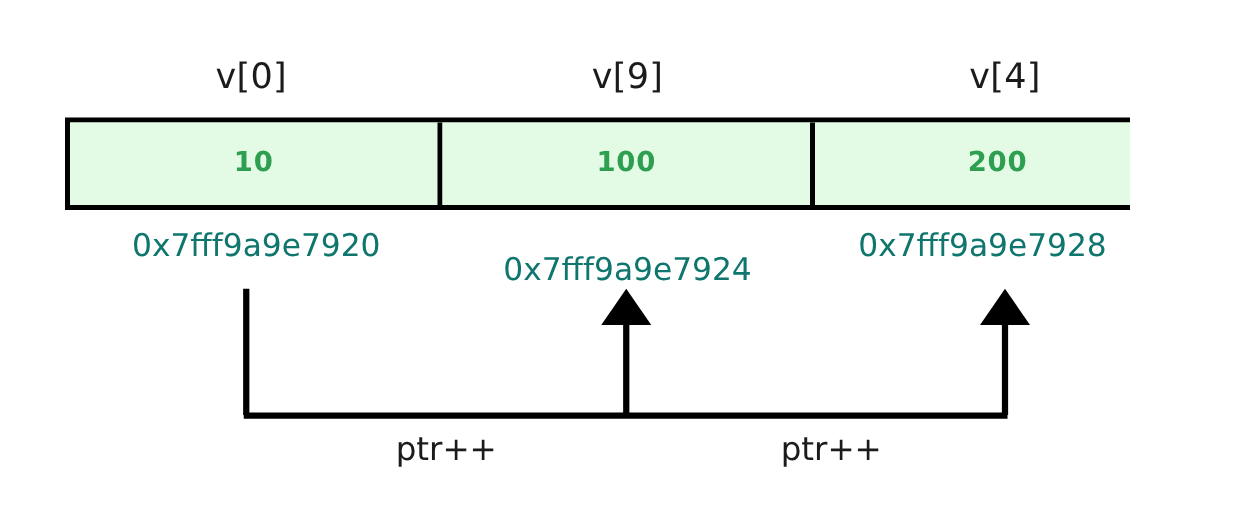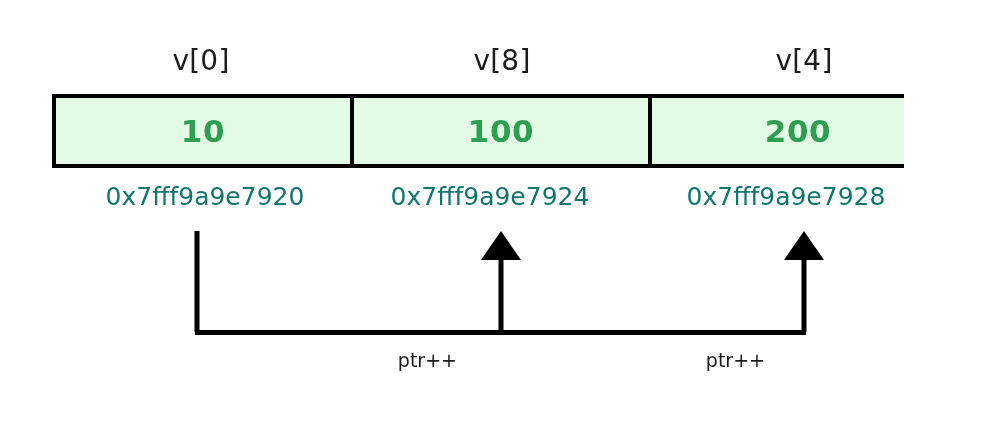--- a/index.html
+++ b/index.html
@@ -51,21 +51,21 @@
     background: #e3fbe5;
     display: flex;
     align-items: center;
     justify-content: center;
     border-right: 4px solid #000000;
   }
   .array-cell:last-child {
     border-right: none;
   }
   .cell-value {
-    font-size: 31px;
+    font-size: 22px;
     font-weight: 700;
     color: #2e9e50;
     letter-spacing: 0.6px;
     line-height: 1;
   }
 
   
   .address-label {
     position: absolute;
     top: 182px;
@@ -86,50 +86,50 @@
     width: 1000px;
     height: 423px;
   }
 
   
   .ptr-label {
     position: absolute;
     top: 344px;
     height: 32px;
     line-height: 32px;
-    text-align: right;
-    font-size: 19px;
+    text-align: center;
+    font-size: 26px;
     font-weight: 400;
     color: #1b1b1b;
     white-space: nowrap;
   }
 </style>
 </head>
 <body>
 
 <div id="canvas">
 
   <div class="index-label" style="left:52px; width:298px;">v[0]</div>
-  <div class="index-label" style="left:353px; width:298px;">v[8]</div>
+  <div class="index-label" style="left:353px; width:298px;">v[9]</div>
   <div class="index-label" style="left:655px; width:298px;">v[4]</div>
 
   <div id="array-box">
     <div class="array-cell" style="width:298px;">
       <span class="cell-value">10</span>
     </div>
     <div class="array-cell" style="width:298px;align-items:center;">
       <span class="cell-value">100</span>
     </div>
     <div class="array-cell" style="width:292px;">
       <span class="cell-value">200</span>
     </div>
   </div>
 
   <div class="address-label" style="left:56px; width:298px;">0x7fff9a9e7920</div>
-  <div class="address-label" style="left:341px; width:298px;">0x7fff9a9e7924</div>
+  <div class="address-label" style="left:353px; width:298px;margin-top:19px;">0x7fff9a9e7924</div>
   <div class="address-label" style="left:637px; width:298px;">0x7fff9a9e7928</div>
 
   <svg id="pointer-path" viewBox="0 0 1000 423">
 
     <path d="M 197 231 L 197 332" stroke="#000000" stroke-width="5" fill="none"></path>
 
     <path d="M 195 332.5 L 806 332.5" stroke="#000000" stroke-width="5" fill="none"></path>
 
     <path d="M 501 332 L 501 259" stroke="#000000" stroke-width="5" fill="none"></path>
     <polygon points="501,231 481,260 521,260" fill="#000000"></polygon>

